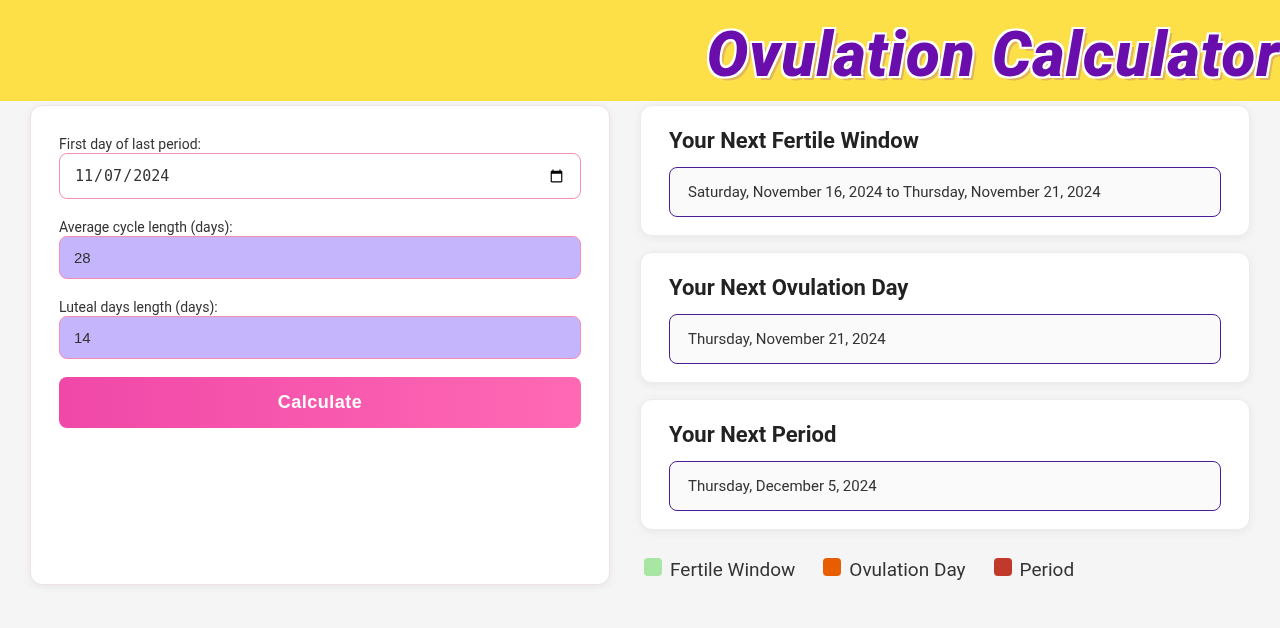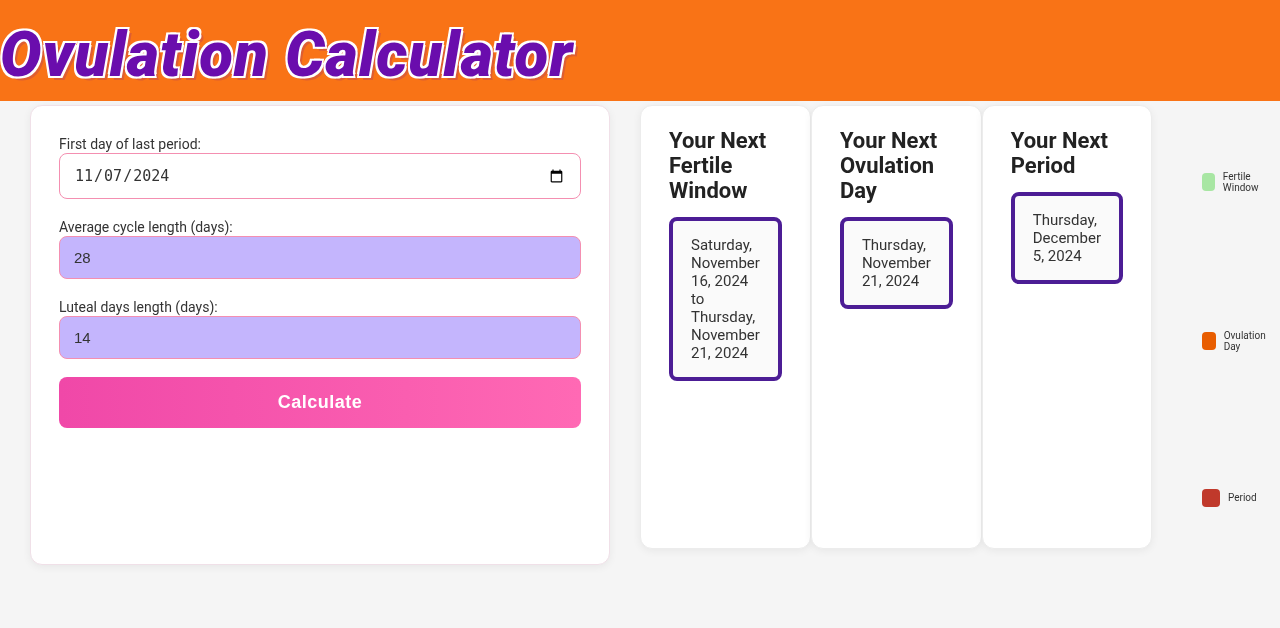--- a/index.html
+++ b/index.html
@@ -20,23 +20,23 @@
       width: 1280px;
       min-height: 628px;
       background: #f5f5f5;
       display: flex;
       flex-direction: column;
       align-items: center;
     }
 
     .page-title-container {
       width: 100%;
-      text-align: left;
+      text-align: right;
       padding: 18px 0 10px;
-      background: #f97316;
+      background: #fde047;
     }
 
     .page-title {
       font-size: 62px;
       font-weight: 900;
       font-style: italic;
       color: #6a0dad;
       text-shadow:
         2px 2px 0 #fff,
         -2px -2px 0 #fff,
@@ -115,21 +115,21 @@
       padding: 15px 0;
       cursor: pointer;
       margin-top: 0;
       letter-spacing: 0.5px;
     }
 
     
     .right-panel {
       flex: 1;
       display: flex;
-      flex-direction: row;
+      flex-direction: column;
       gap: 0;
     }
 
     .result-section {
       background: #fff;
       border-radius: 12px;
       padding: 22px 28px 18px;
       margin-bottom: 16px;
       box-shadow: 0 2px 8px rgba(0,0,0,0.06);
       border: 1px solid #ececec;
@@ -141,40 +141,38 @@
       color: #222;
       margin-bottom: 14px;
     }
 
     .result-value-box {
       background: #fafafa;
       border-radius: 8px;
       padding: 15px 18px;
       font-size: 15px;
       color: #333;
-      border: 4px solid #4c1d95;
+      border: 1px solid #4c1d95;
     }
 
     
     .legend-bar {
       display: flex;
       flex-direction: row;
       align-items: center;
       gap: 28px;
       padding: 12px 4px 4px;
       flex-wrap: wrap;
     }
 
     .legend-item {
       display: flex;
-      align-items: center;
       gap: 8px;
-      font-size: 10px;
-      color: #333;
-      margin-left: 46px;
+      font-size: 19px;
+      color: #333;
     }
 
     .legend-dot {
       width: 18px;
       height: 18px;
       border-radius: 4px;
       display: inline-block;
     }
 
     .legend-dot-green {

